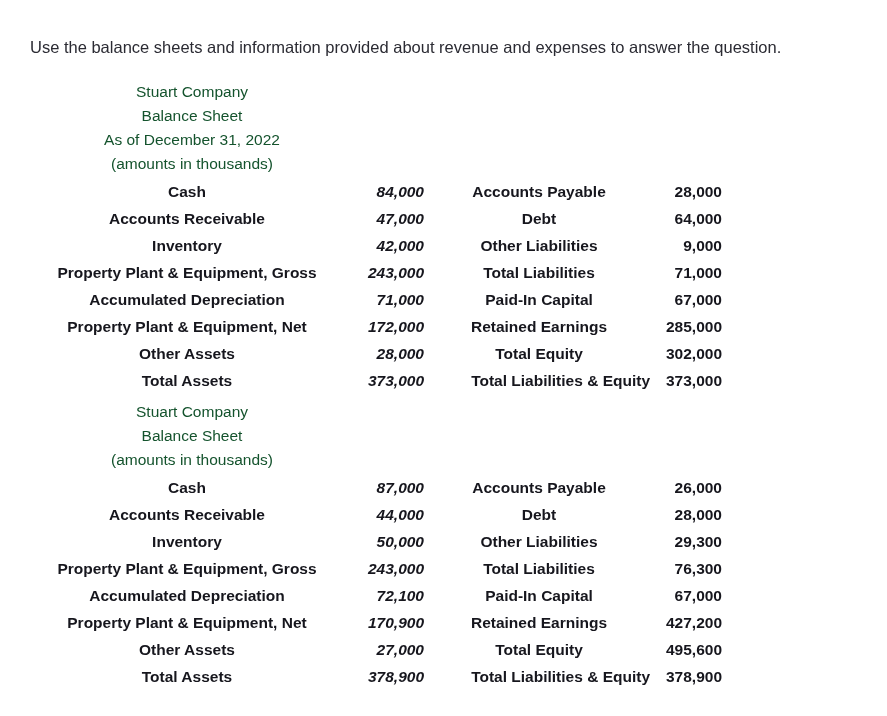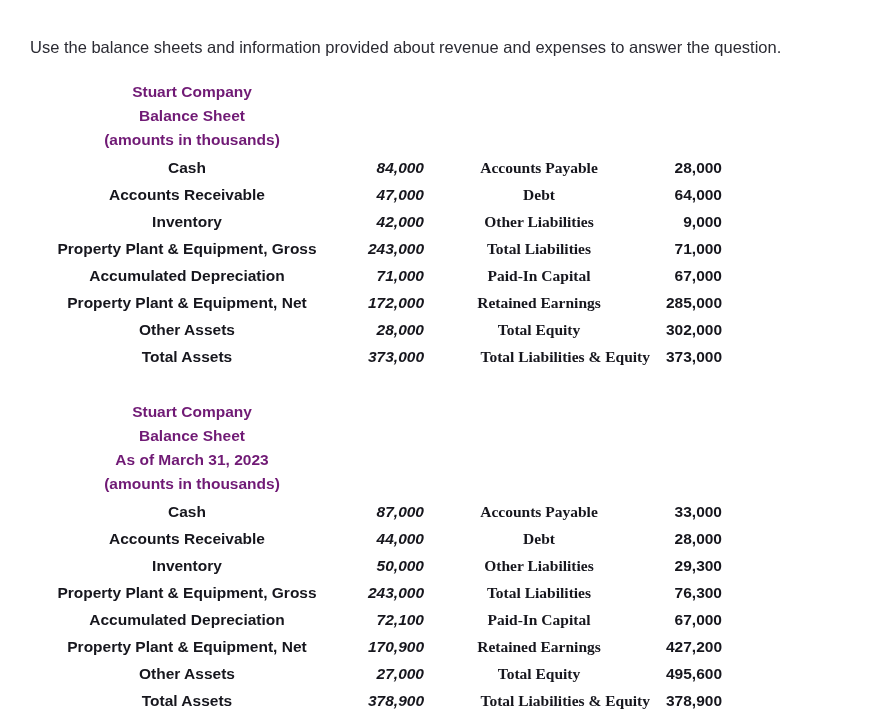--- a/index.html
+++ b/index.html
@@ -42,24 +42,24 @@
     left: 0;
     width: 887px;
   }
   .sheet-1 { top: 80px; }
   .sheet-2 { top: 400px; }
 
   .sheet-head {
     width: 360px;        
     margin-left: 12px;
     text-align: center;
-    font-weight: bold;
+    font-weight: normal;
     font-size: 15.5px;
     line-height: 24px;
-    color: #701a75;
+    color: #14532d;
   }
 
   .rows {
     margin-top: 2px;
   }
 
   .row {
     display: flex;
     align-items: center;
     height: 27px;
@@ -81,21 +81,20 @@
     width: 62px;
     text-align: right;
     flex: 0 0 62px;
     font-style: italic;
   }
   .c-liab-label {
     width: 222px;
     margin-left: 4px;
     text-align: center;
     flex: 0 0 222px;
-    font-family: Liberation Serif, serif;
   }
   .c-liab-value {
     width: 72px;
     text-align: right;
     flex: 0 0 72px;
   }
 
   
   .row-total .c-liab-label {
     width: 222px;
@@ -110,20 +109,21 @@
 <body>
 
 <div class="page">
 
   <p class="intro">Use the balance sheets and information provided about revenue and expenses to answer the question.</p>
 
   <div class="sheet sheet-1">
     <div class="sheet-head">
       <div>Stuart Company</div>
       <div>Balance Sheet</div>
+      <div>As of December 31, 2022</div>
       <div>(amounts in thousands)</div>
     </div>
     <div class="rows">
       <div class="row">
         <span class="c-asset-label">Cash</span>
         <span class="c-asset-value">84,000</span>
         <span class="c-liab-label">Accounts Payable</span>
         <span class="c-liab-value">28,000</span>
       </div>
       <div class="row">
@@ -168,29 +168,28 @@
         <span class="c-liab-label">Total Liabilities &amp; Equity</span>
         <span class="c-liab-value">373,000</span>
       </div>
     </div>
   </div>
 
   <div class="sheet sheet-2">
     <div class="sheet-head">
       <div>Stuart Company</div>
       <div>Balance Sheet</div>
-      <div>As of March 31, 2023</div>
       <div>(amounts in thousands)</div>
     </div>
     <div class="rows">
       <div class="row">
         <span class="c-asset-label">Cash</span>
         <span class="c-asset-value">87,000</span>
         <span class="c-liab-label">Accounts Payable</span>
-        <span class="c-liab-value">33,000</span>
+        <span class="c-liab-value">26,000</span>
       </div>
       <div class="row">
         <span class="c-asset-label">Accounts Receivable</span>
         <span class="c-asset-value">44,000</span>
         <span class="c-liab-label">Debt</span>
         <span class="c-liab-value">28,000</span>
       </div>
       <div class="row">
         <span class="c-asset-label">Inventory</span>
         <span class="c-asset-value">50,000</span>

